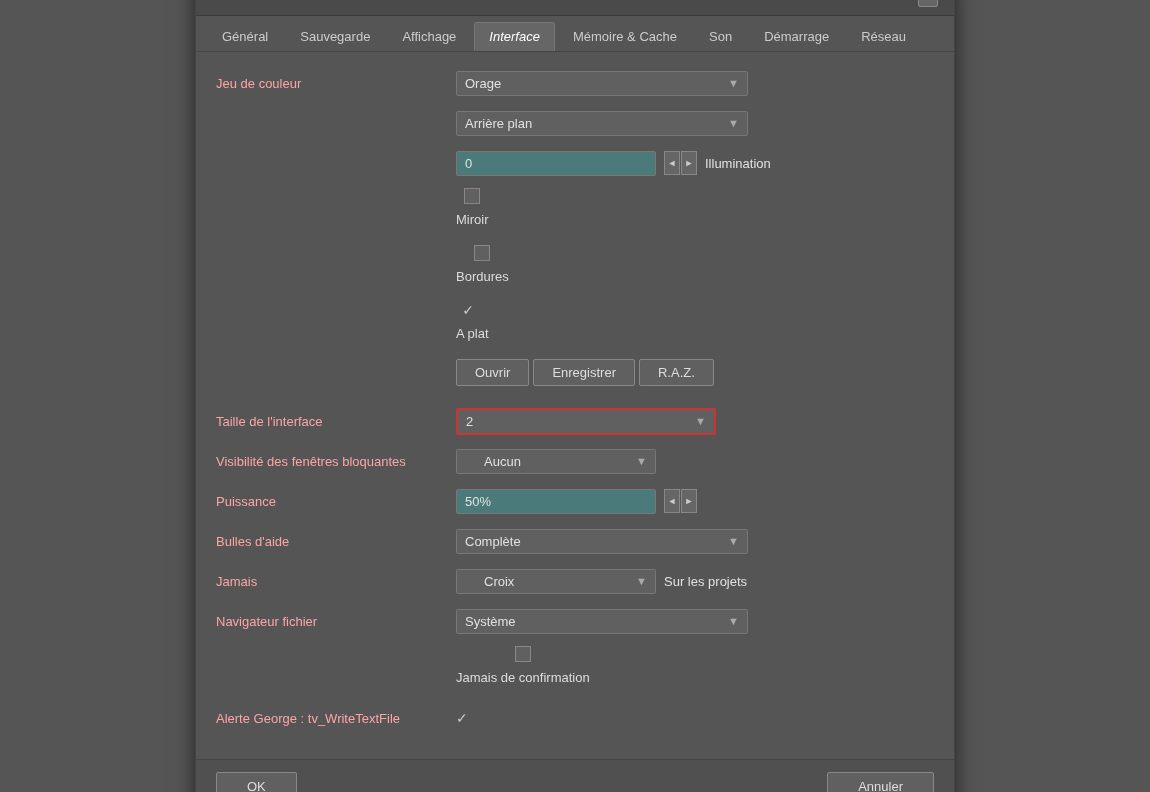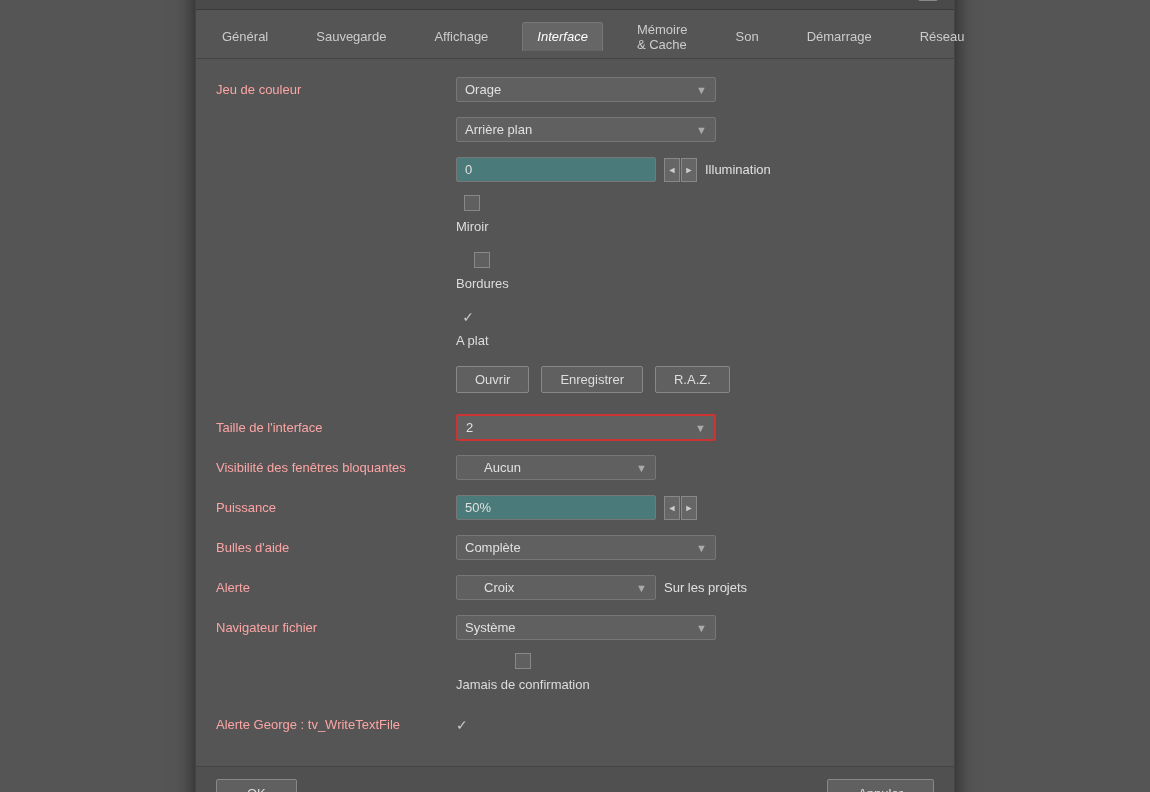--- a/index.html
+++ b/index.html
@@ -49,21 +49,21 @@
       cursor: pointer;
       color: #ccc;
       font-size: 12px;
     }
     .tabs {
       background: #555;
       display: flex;
       align-items: center;
       padding: 6px 12px 0;
       border-bottom: 1px solid #444;
-      gap: 20px;
+      gap: 4px;
     }
     .tab {
       padding: 6px 14px;
       cursor: pointer;
       color: #ccc;
       font-size: 13px;
       border-radius: 3px 3px 0 0;
     }
     .tab.active {
       background: #666;
@@ -98,21 +98,21 @@
       border: 1px solid #777;
       color: #e0e0e0;
       padding: 4px 8px;
       font-size: 13px;
       display: flex;
       align-items: center;
       justify-content: space-between;
       cursor: pointer;
       border-radius: 2px;
     }
-    .dropdown.wide { width: 260px; }
+    .dropdown.wide { width: 292px; }
     .dropdown.medium { width: 200px; padding-left: 27px; }
     .dropdown-arrow {
       color: #aaa;
       font-size: 11px;
       margin-left: 8px;
     }
     .text-input {
       background: #4a7a7a;
       border: 1px solid #777;
       color: #e0e0e0;
@@ -138,21 +138,21 @@
       justify-content: center;
       cursor: pointer;
       flex-shrink: 0;
     }
     .checkbox-label {
       color: #ddd;
       font-size: 13px;
     }
     .buttons-row {
       display: flex;
-      gap: 12px;
+      gap: 4px;
       margin-bottom: 10px;
     }
     .btn {
       background: #606060;
       border: 1px solid #888;
       color: #ddd;
       padding: 5px 18px;
       cursor: pointer;
       font-size: 13px;
       border-radius: 2px;
@@ -334,21 +334,21 @@
       <div class="row-label">Bulles d'aide</div>
       <div class="row-control">
         <div class="dropdown wide">
           <span>Complète</span>
           <span class="dropdown-arrow">▼</span>
         </div>
       </div>
     </div>
 
     <div class="row">
-      <div class="row-label">Alerte</div>
+      <div class="row-label">Jamais</div>
       <div class="row-control">
         <div class="dropdown medium">
           <span>Croix</span>
           <span class="dropdown-arrow">▼</span>
         </div>
         <span>Sur les projets</span>
       </div>
     </div>
 
     <div class="row">

